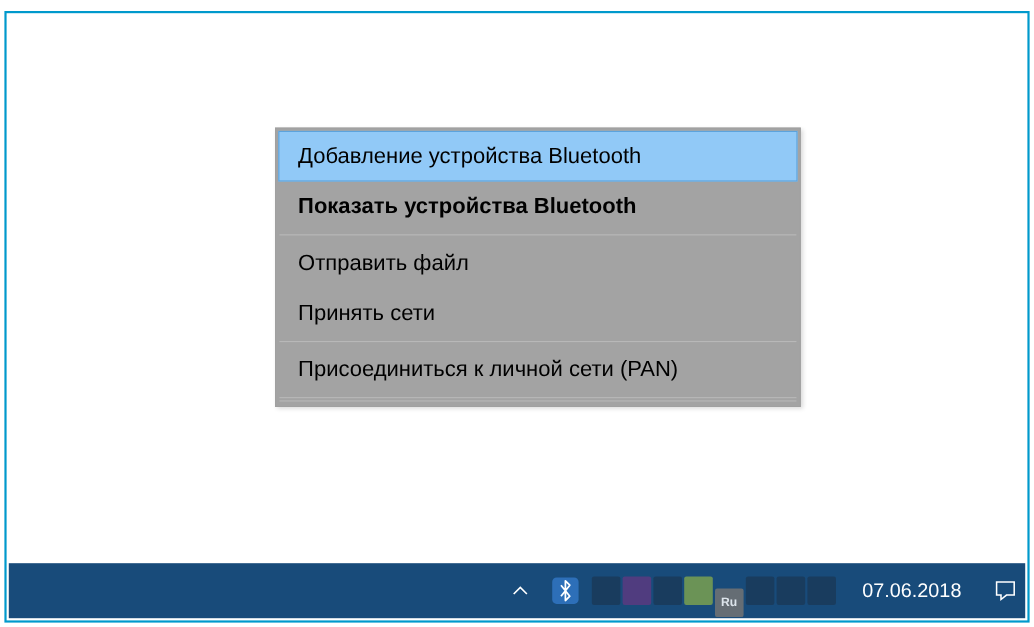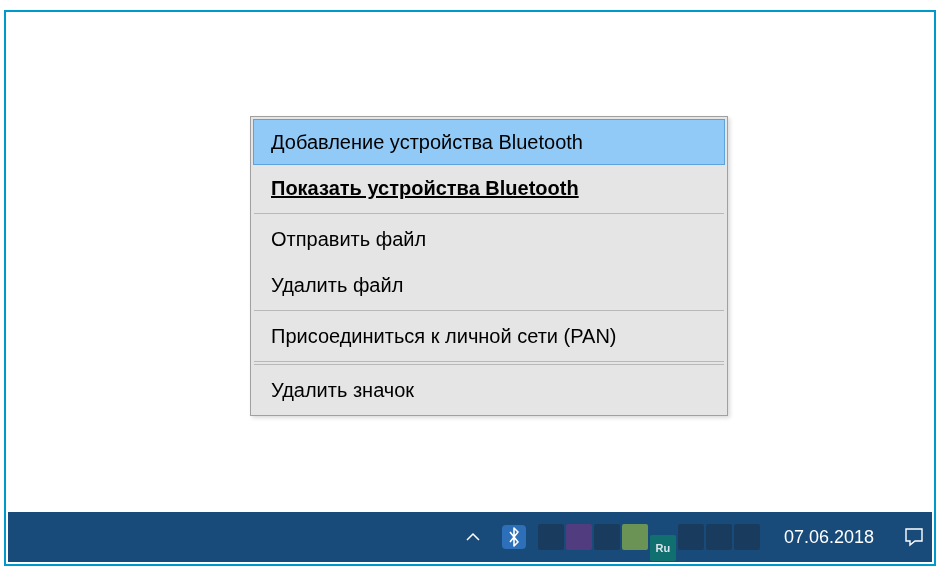--- a/index.html
+++ b/index.html
@@ -30,40 +30,39 @@
       left: 2px;
       right: 2px;
       bottom: 50px;
       background: #fff;
     }
     .context-menu {
       position: absolute;
       top: 102px;
       left: 242px;
       width: 478px;
-      background: #e5e5e5;
+      background: #a3a3a3;
       border: 1px solid #a0a0a0;
       box-shadow: 2px 2px 4px rgba(0,0,0,0.15);
       padding: 2px;
     }
     .menu-item {
       padding: 8px 18px;
       font-size: 20px;
       color: #000;
       cursor: default;
       line-height: 1.5;
     }
     .menu-item.highlighted {
       background: #91c9f7;
       border: 1px solid #5ca3dd;
       padding: 7px 17px;
     }
     .menu-item.bold {
       font-weight: 600;
-      text-decoration: underline;
     }
     .menu-separator {
       height: 1px;
       background: #b8b8b8;
       margin: 2px 1px;
     }
     .taskbar {
       position: absolute;
       bottom: 2px;
       left: 2px;
@@ -141,21 +140,21 @@
       width: 26px;
       height: 26px;
       background: #2a5a8a;
       border-radius: 2px;
     }
     .blur-box.green { background: #7aa050; }
     .blur-box.purple { background: #5a3a80; }
     .blur-box.blue { background: #1a4a9a; }
     .blur-box.dark { background: #1a3a5a; }
     .blur-box.lang {
-      background: #0f766e;
+      background: #737373;
       color: #fff;
       font-size: 11px;
       display: flex;
       align-items: center;
       justify-content: center;
       font-weight: bold;
       margin-top: 21px;
     }
   </style>
 </head>
@@ -172,37 +171,34 @@
       <div class="menu-item bold">
         <span>Показать устройства Bluetooth</span>
       </div>
 
       <div class="menu-separator"></div>
 
       <div class="menu-item">
         <span>Отправить файл</span>
       </div>
       <div class="menu-item">
-        <span>Удалить файл</span>
+        <span>Принять сети</span>
       </div>
 
       <div class="menu-separator"></div>
 
       <div class="menu-item">
         <span>Присоединиться к личной сети (PAN)</span>
       </div>
 
       <div class="menu-separator"></div>
 
 
       <div class="menu-separator"></div>
 
-      <div class="menu-item">
-        <span>Удалить значок</span>
-      </div>
 
     </div>
 
   </div>
 
   <div class="taskbar">
     <div class="hidden-tray-spacer"></div>
 
     <div class="tray">
 

